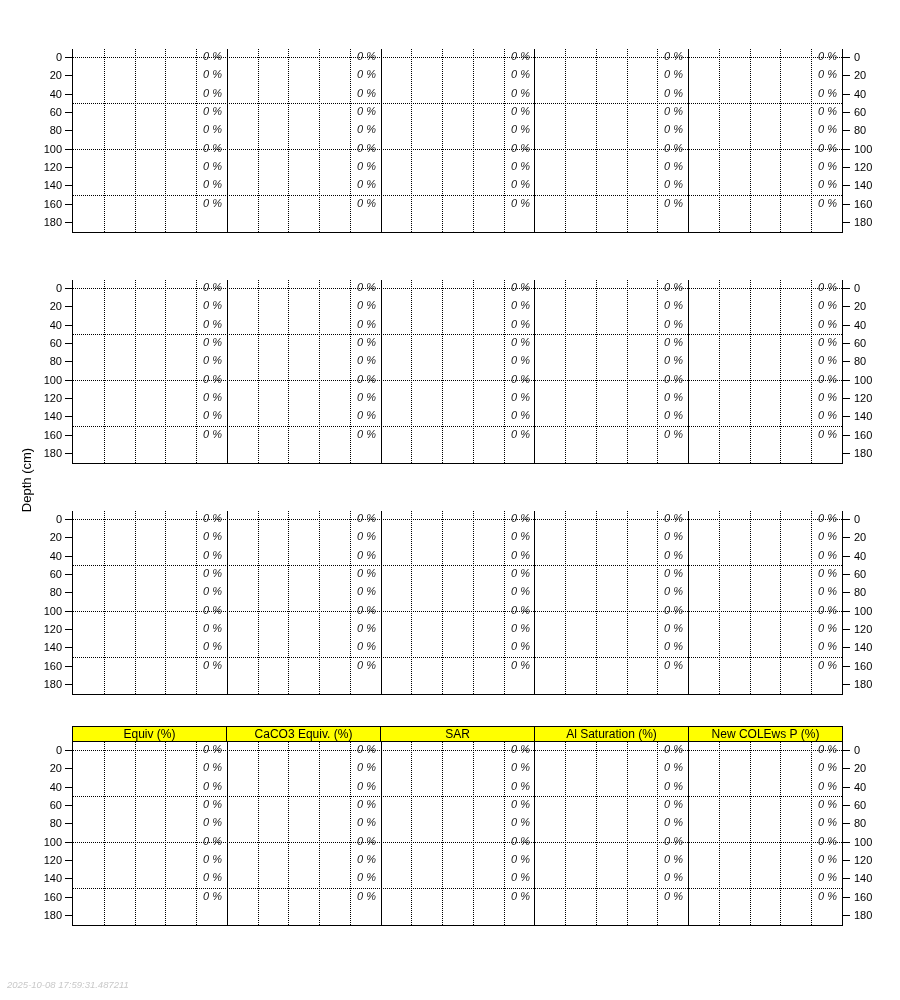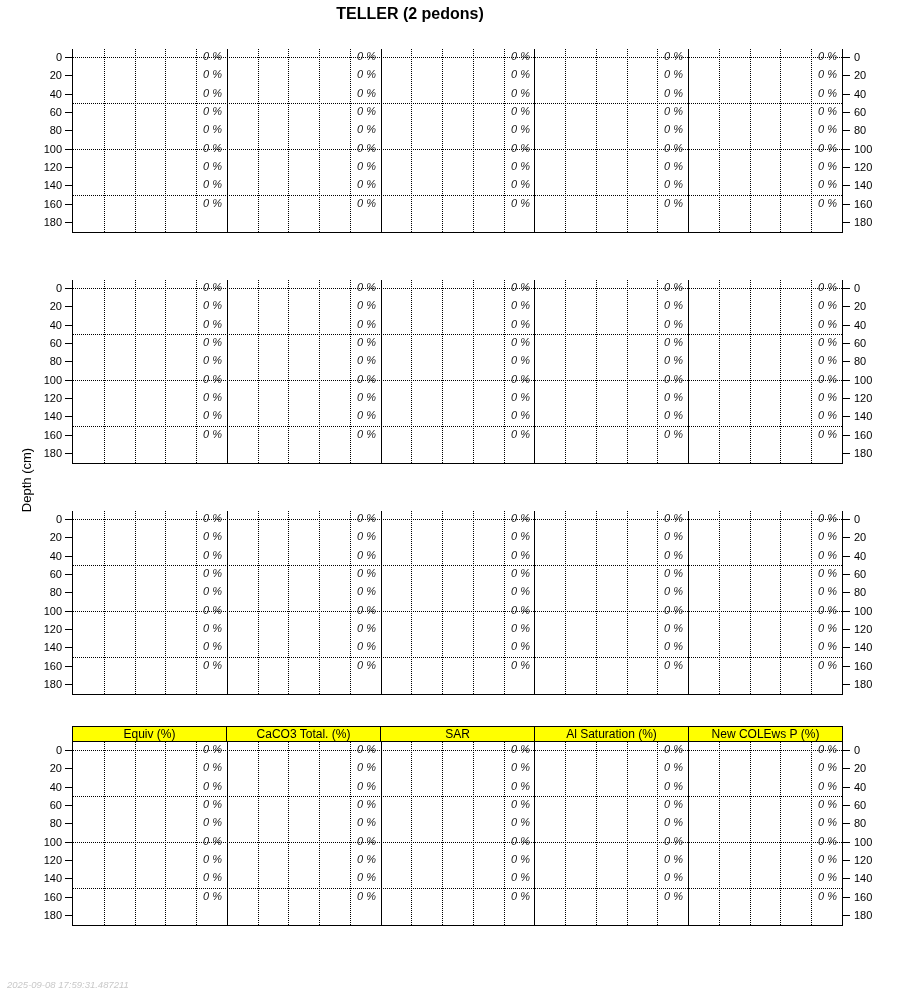--- a/index.html
+++ b/index.html
@@ -25,21 +25,20 @@
   .zlabel{position:absolute;text-align:right;font-style:italic;font-size:11px;line-height:13px;}
   .tick{position:absolute;height:1px;width:7px;background:#000;}
   .ylab{position:absolute;font-size:11px;line-height:12px;}
   .ylab.l{text-align:right;width:44px;left:18px;}
   .ylab.r{text-align:left;width:40px;left:854px;}
 </style>
 </head>
 <body>
 
 <div id="figure">
-  <div id="chart-title">TELLER (2 pedons)</div>
   <div id="y-axis-label">Depth (cm)</div>
   <div id="rows-host">
       <div class="row" style="top: 33px;">
         <div class="plot">
           <div class="hgrid" style="top: 8px;"></div>
           <div class="hgrid" style="top: 54px;"></div>
           <div class="hgrid" style="top: 100px;"></div>
           <div class="hgrid" style="top: 146px;"></div>
           <div class="vgrid" style="left: 31px;"></div>
           <div class="vgrid" style="left: 62px;"></div>
@@ -385,21 +384,21 @@
         <div class="tick" style="left: 843px; top: 189px;"></div>
         <div class="ylab l" style="top: 183px;">180</div>
         <div class="ylab r" style="top: 183px;">180</div>
       </div>
       <div class="row" style="top: 726px;">
         <div class="striprow" style="background: rgb(255, 255, 0);">
           <div class="strip">
             <span>Equiv (%)</span>
           </div>
           <div class="strip">
-            <span>CaCO3 Total. (%)</span>
+            <span>CaCO3 Equiv. (%)</span>
           </div>
           <div class="strip">
             <span>SAR</span>
           </div>
           <div class="strip">
             <span>Al Saturation (%)</span>
           </div>
           <div class="strip">
             <span>New COLEws P (%)</span>
           </div>
@@ -514,14 +513,14 @@
         <div class="tick" style="left: 65px; top: 171px;"></div>
         <div class="tick" style="left: 843px; top: 171px;"></div>
         <div class="ylab l" style="top: 165px;">160</div>
         <div class="ylab r" style="top: 165px;">160</div>
         <div class="tick" style="left: 65px; top: 189px;"></div>
         <div class="tick" style="left: 843px; top: 189px;"></div>
         <div class="ylab l" style="top: 183px;">180</div>
         <div class="ylab r" style="top: 183px;">180</div>
       </div>
     </div>
-  <div id="timestamp" style="color: rgb(200, 200, 200);">2025-09-08 17:59:31.487211</div>
+  <div id="timestamp" style="color: rgb(200, 200, 200);">2025-10-08 17:59:31.487211</div>
 </div>
 
 </body></html>

